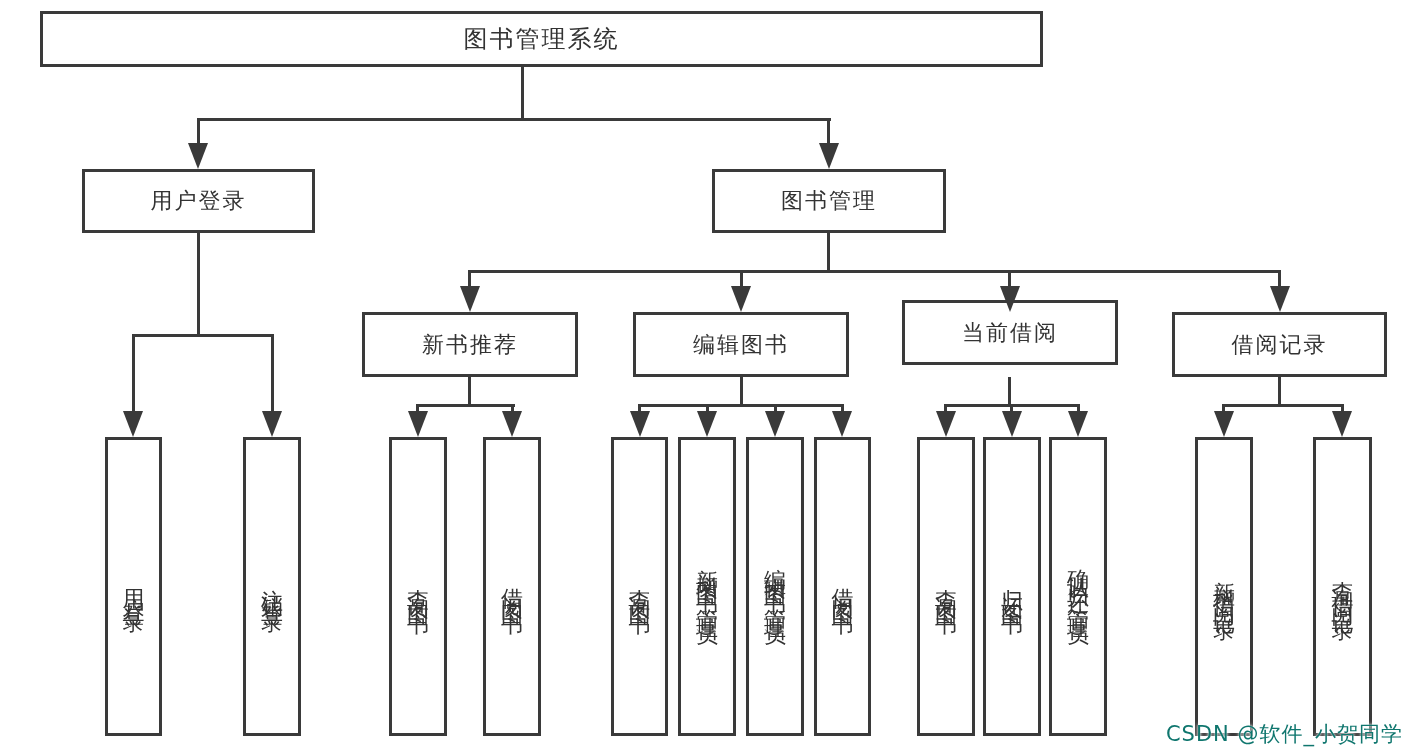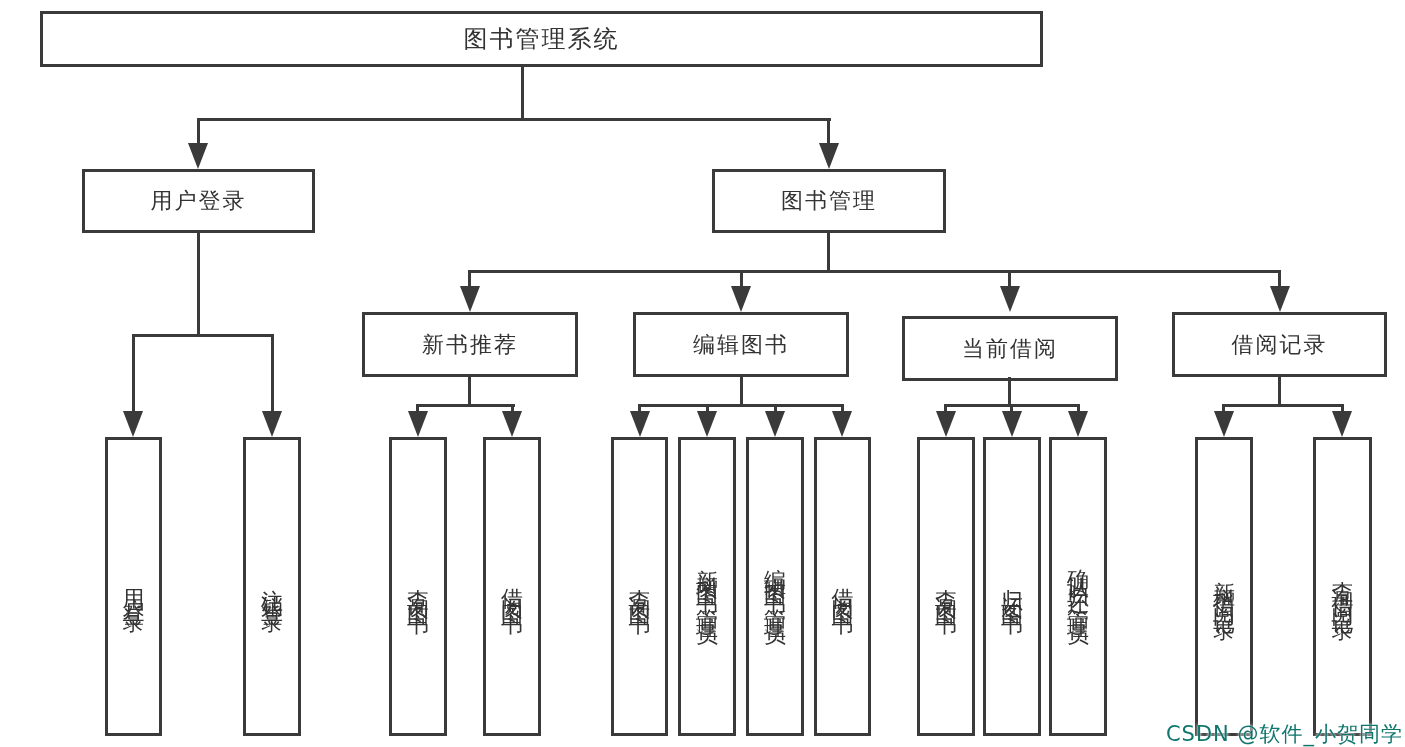--- a/index.html
+++ b/index.html
@@ -41,21 +41,21 @@
   <div class="node root-label" style="left:21px; top:11px; width:1003px; height:56px;">图书管理系统</div>
 
   <div class="node h-label" style="left:82px; top:169px; width:233px; height:64px;">用户登录</div>
 
   <div class="node h-label" style="left:712px; top:169px; width:234px; height:64px;">图书管理</div>
 
   <div class="node h-label" style="left:362px; top:312px; width:216px; height:65px;">新书推荐</div>
 
   <div class="node h-label" style="left:633px; top:312px; width:216px; height:65px;">编辑图书</div>
 
-  <div class="node h-label" style="left:902px; top:316px; width:216px; height:65px;">当前借阅</div>
+  <div class="node h-label" style="left:902px; top:300px; width:216px; height:65px;">当前借阅</div>
 
   <div class="node h-label" style="left:1172px; top:312px; width:215px; height:65px;">借阅记录</div>
 
   <div class="node v-label" style="left:105px; top:437px; width:57px; height:299px;">用户登录</div>
 
   <div class="node v-label" style="left:243px; top:437px; width:58px; height:299px;">注销登录</div>
 
   <div class="node v-label" style="left:389px; top:437px; width:58px; height:299px;">查询图书</div>
 
   <div class="node v-label" style="left:483px; top:437px; width:58px; height:299px;">借阅图书</div>

